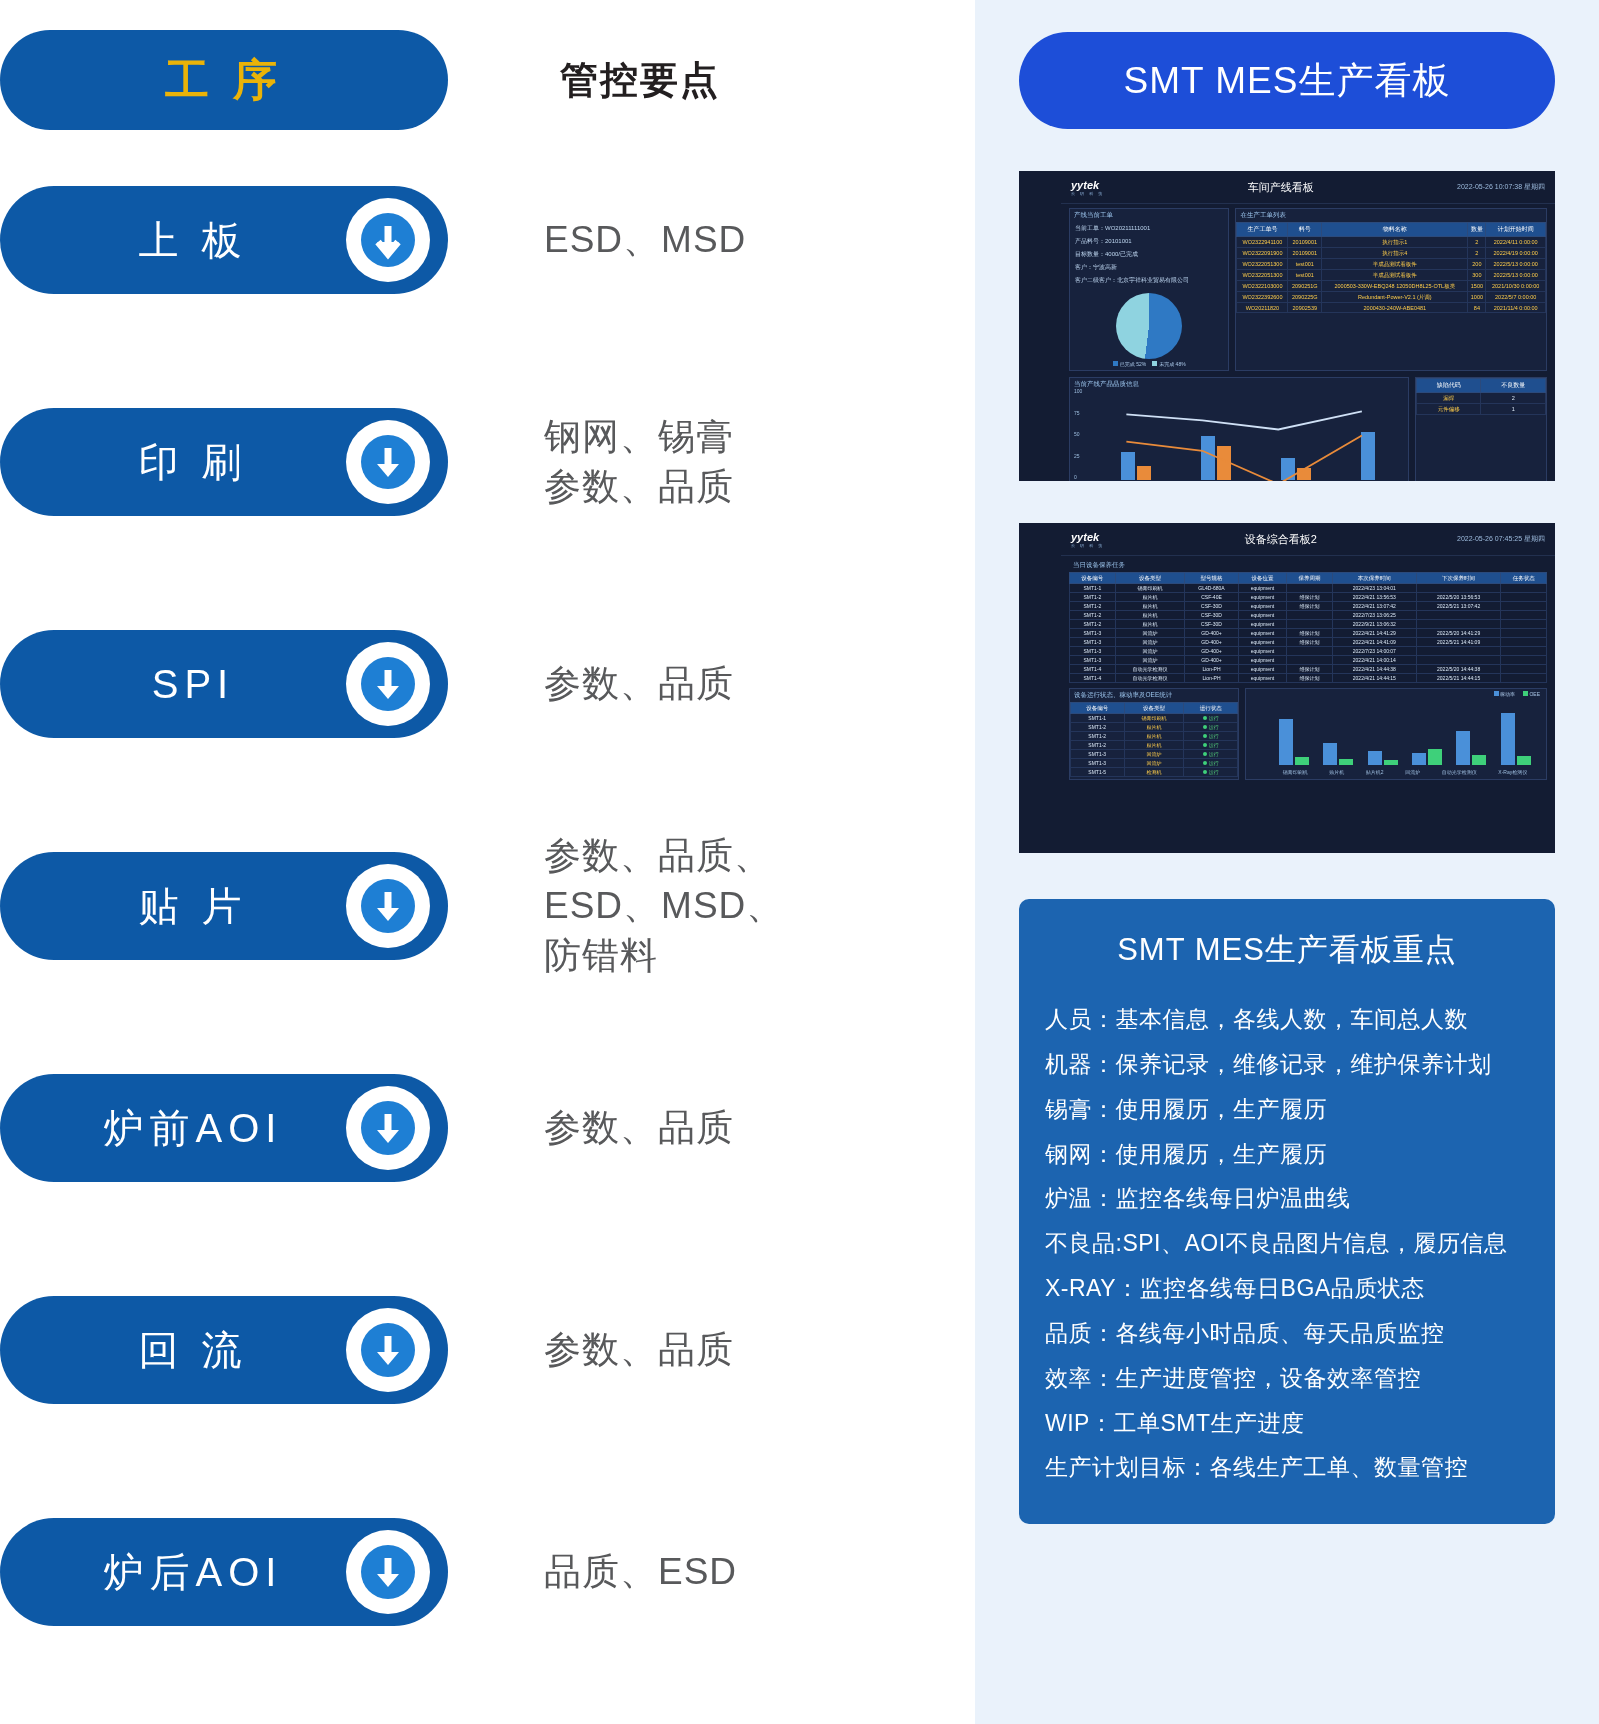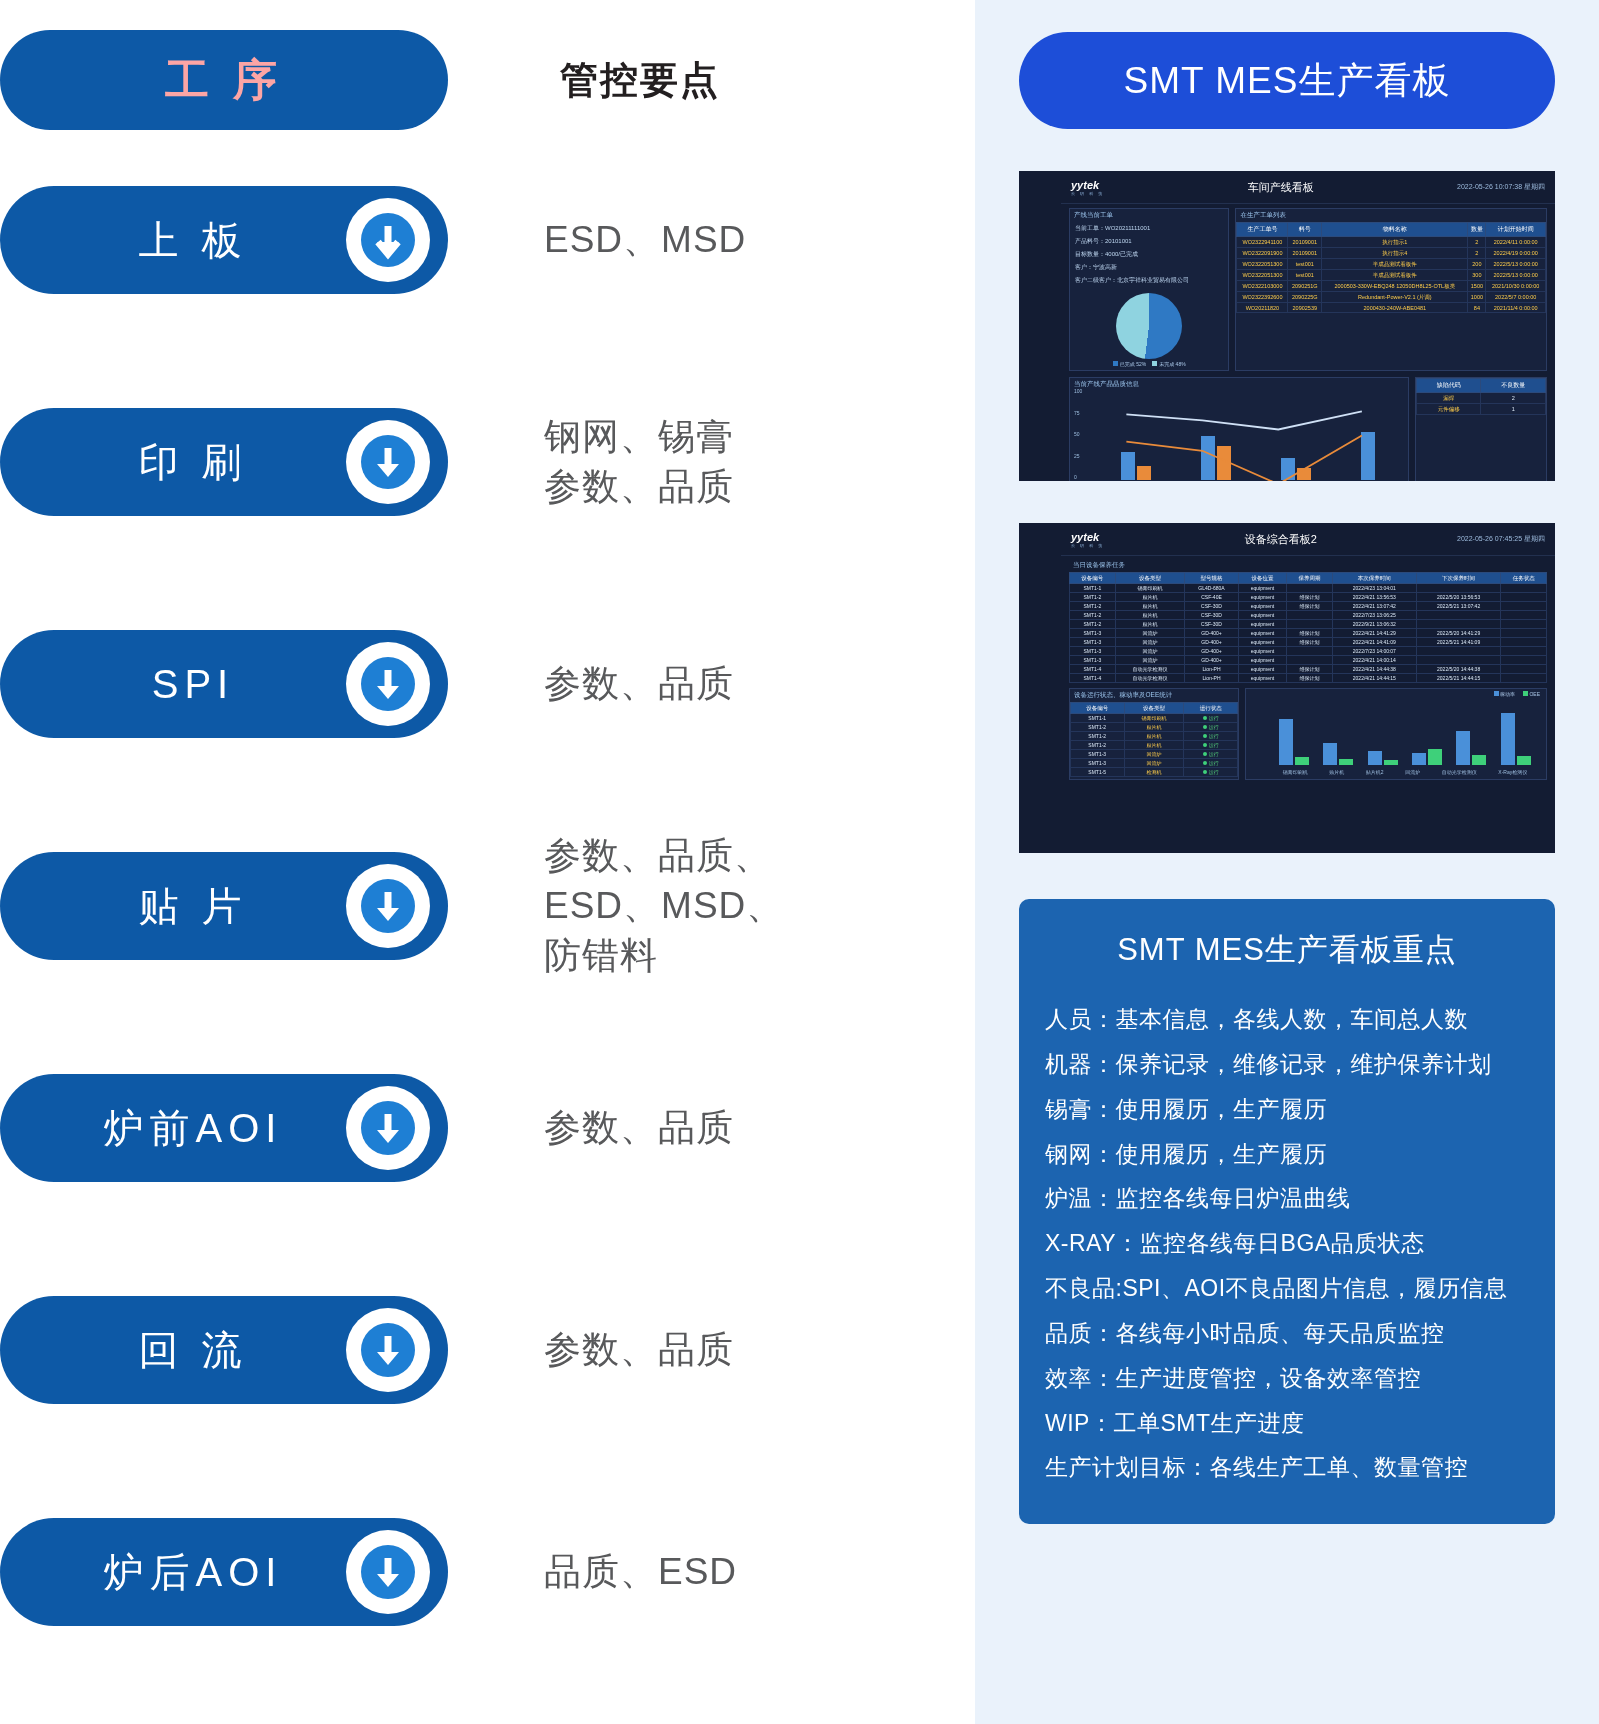--- a/index.html
+++ b/index.html
@@ -33,21 +33,21 @@
   .header-row {
     display: flex;
     align-items: center;
     padding: 30px 0 0 0;
   }
   .header-pill {
     width: 448px;
     height: 100px;
     border-radius: 50px;
     background: #0d59a6;
-    color: #fca5a5;
+    color: #eab308;
     font-size: 44px;
     font-weight: bold;
     letter-spacing: 6px;
     display: flex;
     align-items: center;
     justify-content: center;
     box-sizing: border-box;
   }
   .header-points {
     margin-left: 112px;
@@ -819,22 +819,22 @@
       </div>
     </div>
 
     <div class="kp-card">
       <div class="kp-title">SMT MES生产看板重点</div>
       <div class="kp-item">人员：基本信息，各线人数，车间总人数</div>
       <div class="kp-item">机器：保养记录，维修记录，维护保养计划</div>
       <div class="kp-item">锡膏：使用履历，生产履历</div>
       <div class="kp-item">钢网：使用履历，生产履历</div>
       <div class="kp-item">炉温：监控各线每日炉温曲线</div>
+      <div class="kp-item">不良品:SPI、AOI不良品图片信息，履历信息</div>
       <div class="kp-item">X-RAY：监控各线每日BGA品质状态</div>
-      <div class="kp-item">不良品:SPI、AOI不良品图片信息，履历信息</div>
       <div class="kp-item">品质：各线每小时品质、每天品质监控</div>
       <div class="kp-item">效率：生产进度管控，设备效率管控</div>
       <div class="kp-item">WIP：工单SMT生产进度</div>
       <div class="kp-item">生产计划目标：各线生产工单、数量管控</div>
     </div>
 
   </div>
 </div>
 
 </body></html>

